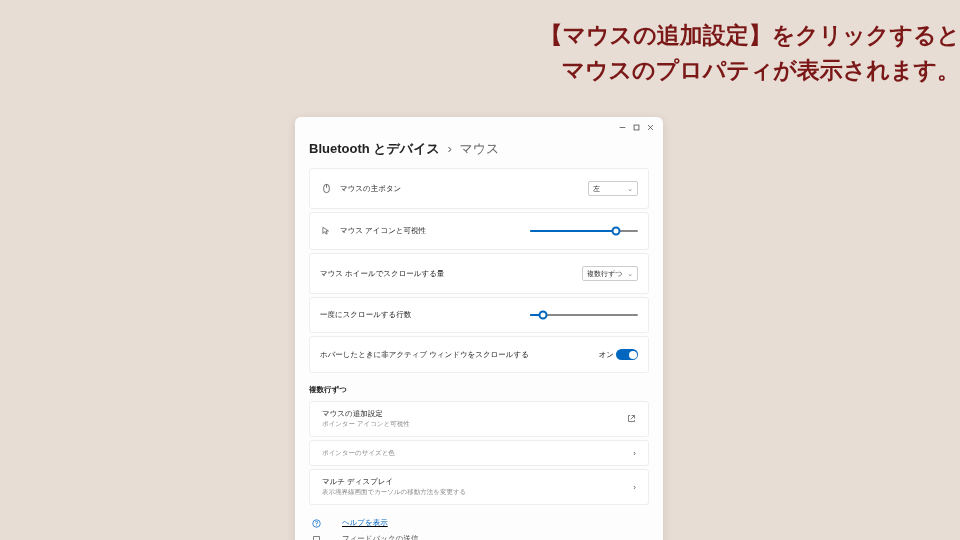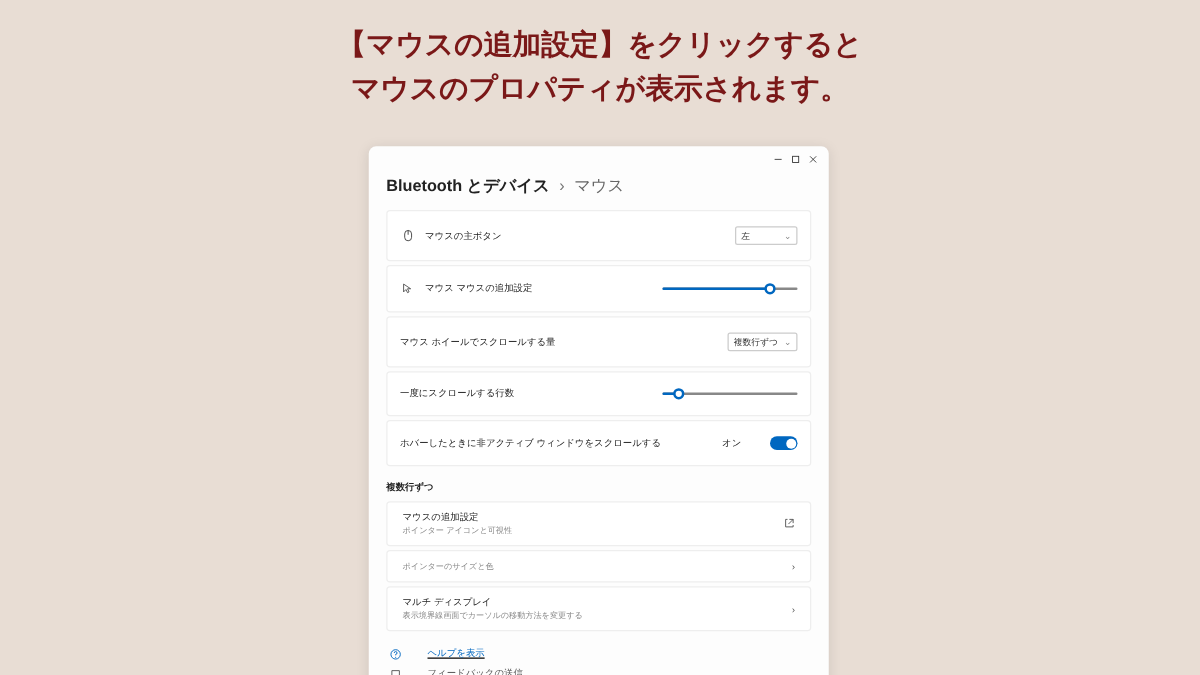--- a/index.html
+++ b/index.html
@@ -9,21 +9,21 @@
   background: #e8ddd4;
   font-family: "Yu Gothic", "Meiryo", sans-serif;
   position: relative;
   overflow: hidden;
 }
 .annotation {
   position: absolute;
   top: 18px;
   left: 0;
   right: 0;
-  text-align: center;
+  text-align: right;
   font-size: 23px;
   font-weight: bold;
   color: #7a1818;
   line-height: 1.5;
 }
 .window {
   position: absolute;
   top: 117px;
   left: 295px;
   width: 368px;
@@ -115,21 +115,21 @@
   border: 2.5px solid #0067c0;
   border-radius: 50%;
   transform: translate(-50%, -50%);
 }
 .section-head {
   font-size: 7.5px;
   font-weight: 600;
   margin: 12px 0 6px;
   color: #222;
 }
-.toggle-wrap { display: flex; align-items: center; gap: 23px; }
+.toggle-wrap { display: flex; align-items: center; gap: 2px; }
 .toggle-lbl { font-size: 7.5px; color: #222; }
 .toggle {
   width: 22px;
   height: 11px;
   border-radius: 6px;
   background: #0067c0;
   position: relative;
   cursor: pointer;
 }
 .toggle .knob {
@@ -216,21 +216,21 @@
         </div>
       </div>
     </div>
 
     <div class="setting-row">
       <span class="row-icon">
         <svg viewBox="0 0 16 16" width="10" height="10">
             <path d="M3 2 L3 12 L6 9 L8 13 L10 12 L8 8 L12 8 Z" fill="none" stroke="#333" stroke-width="1"></path>
           </svg>
       </span>
-      <span class="row-label">マウス マウスの追加設定</span>
+      <span class="row-label">マウス アイコンと可視性</span>
       <div class="row-ctrl">
         <div class="slider">
           <div class="fill" style="width:80%"></div>
           <div class="thumb" style="left:80%"></div>
         </div>
       </div>
     </div>
 
 
     <div class="setting-row">

